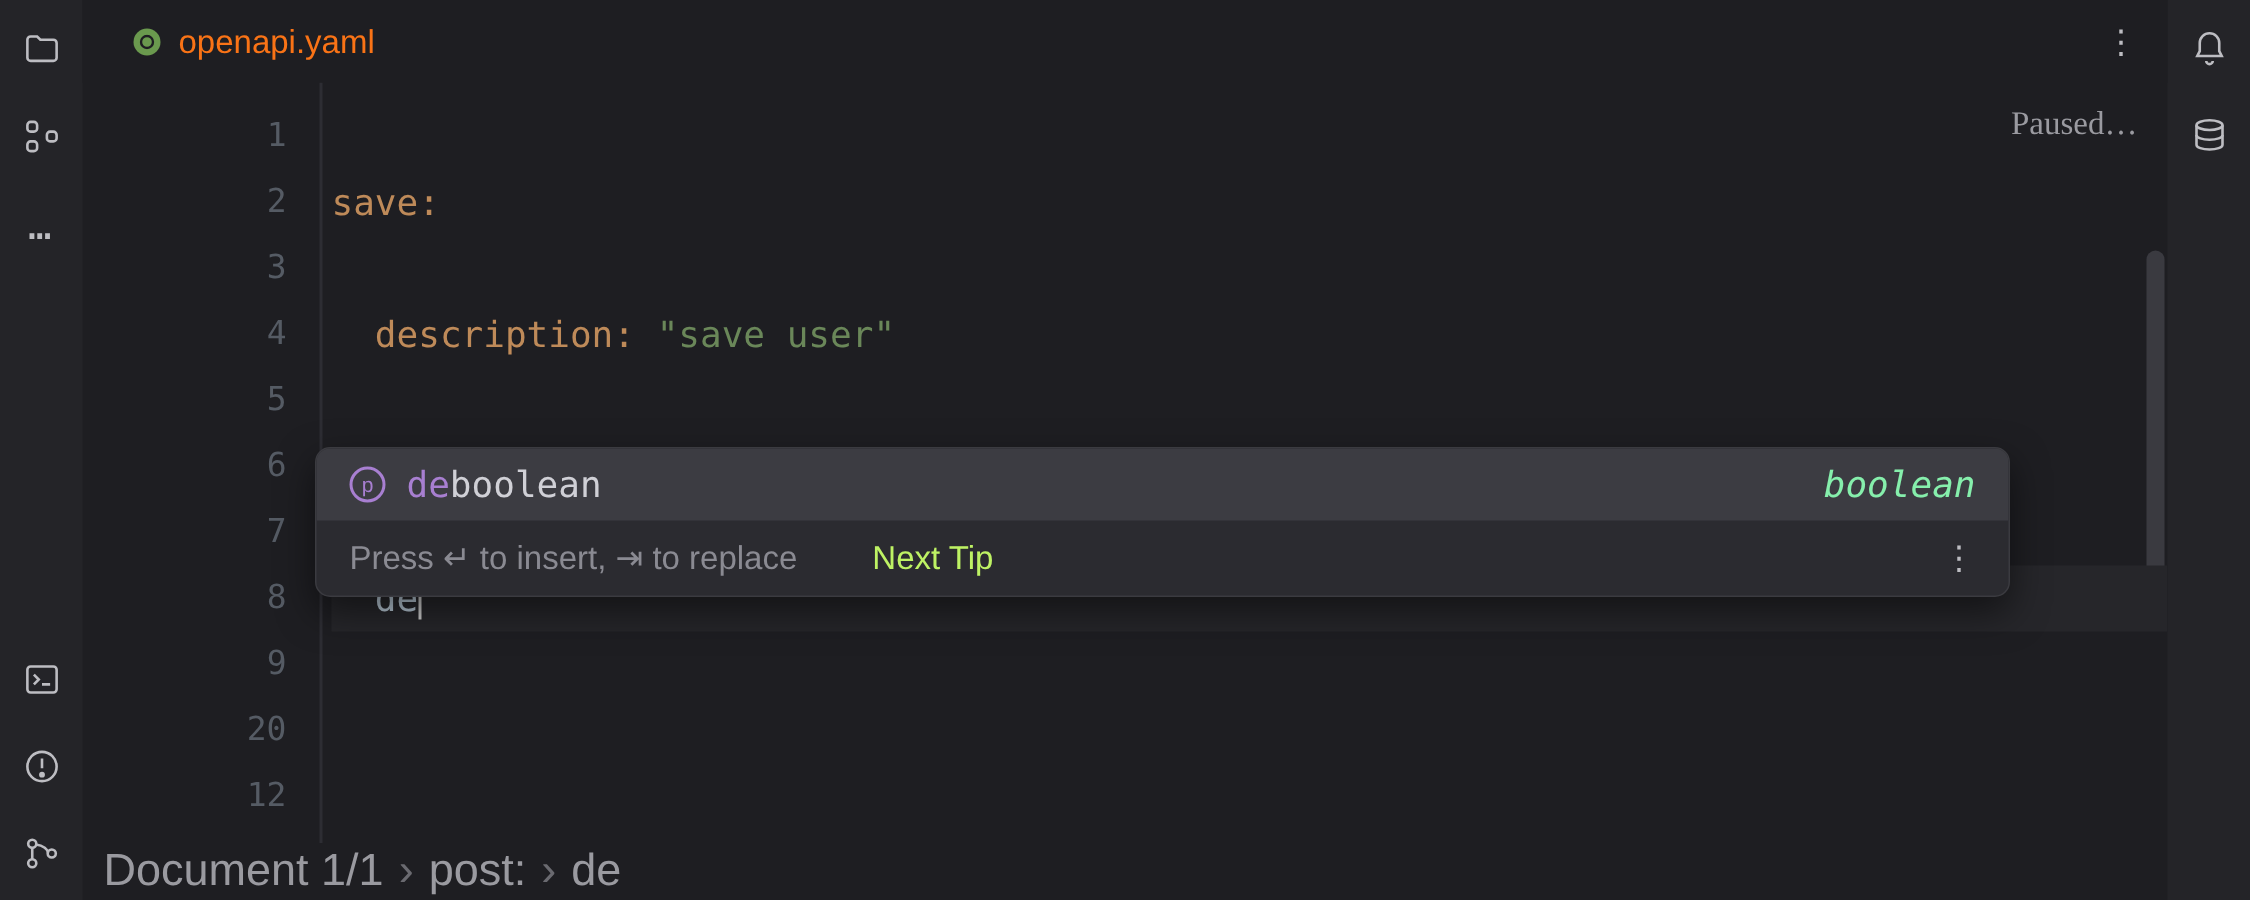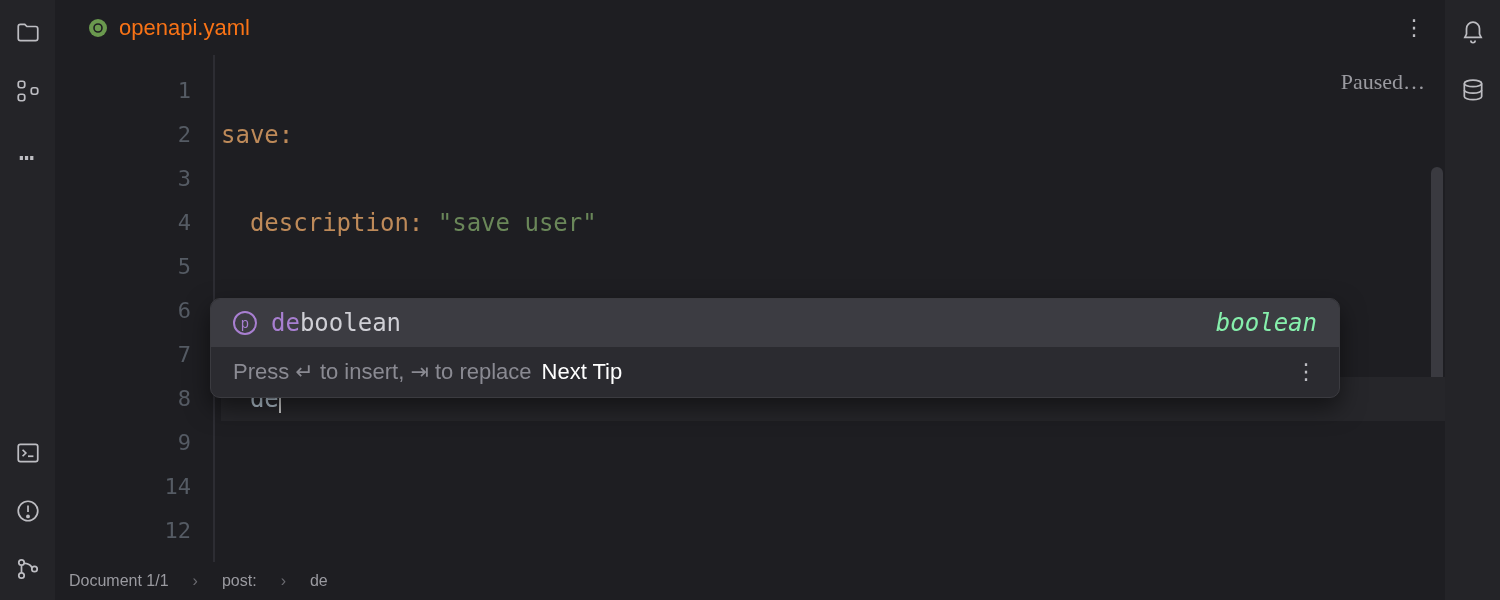--- a/index.html
+++ b/index.html
@@ -65,27 +65,27 @@
       display:flex; align-items:center; justify-content:center; font-size:14px; margin-right:14px;
       font-family:sans-serif;
     }
     .sugtext .match { color:#a87fd1; }
     .sugtext .rest { color:#d0d0d6; }
     .sugtype { margin-left:auto; color:#86efac;font-style:italic; }
     .sugfoot {
       display:flex; align-items:flex-end; padding:12px 22px; font-size:22px;
       font-family:"Segoe UI",sans-serif; color:#8a8a92; gap:10px;border-radius:12px;
     }
-    .sugfoot .link { color:#ffffff; }
+    .sugfoot .link { color:#bef264;margin-left:40px; }
     .sugfoot .fspacer { flex:1; }
     .sugfoot .menu { font-size:22px; color:#bdbdc2; }
     
     .status {
       height:38px; display:flex; align-items:center; padding:0 14px;
-      color:#9a9aa0; font-family:"Segoe UI",sans-serif; font-size:16px; gap:24px;
+      color:#9a9aa0; font-family:"Segoe UI",sans-serif; font-size:30px; gap:10px;
     }
     .status .chev { color:#6a6a70; }
   </style>
 </head>
 <body>
 
 <div class="rail-l">
   <div class="ic">
     <svg viewBox="0 0 24 24" fill="none" stroke="currentColor" stroke-width="1.6">
         <path d="M3 6a2 2 0 0 1 2-2h4l2 2h8a2 2 0 0 1 2 2v9a2 2 0 0 1-2 2H5a2 2 0 0 1-2-2V6z"></path>
@@ -148,21 +148,21 @@
     <div class="gutter">
       <div class="ln">1</div>
       <div class="ln">2</div>
       <div class="ln">3</div>
       <div class="ln">4</div>
       <div class="ln">5</div>
       <div class="ln">6</div>
       <div class="ln">7</div>
       <div class="ln">8</div>
       <div class="ln">9</div>
-      <div class="ln">14</div>
+      <div class="ln">20</div>
       <div class="ln">12</div>
     </div>
 
     <div class="code">
 <div class="ln"><span class="kw">save</span><span class="kw">:</span></div>
 <div class="ln">  <span class="kw">description</span><span class="kw">: </span><span class="str">"save user"</span></div>
 <div class="ln">  <span class="kw">operationId</span><span class="kw">: </span><span class="id">userPost</span></div>
 <div class="ln cur">  <span class="id">de</span><span class="caret"></span></div>
 <div class="ln"> </div>
 <div class="ln"> </div>

